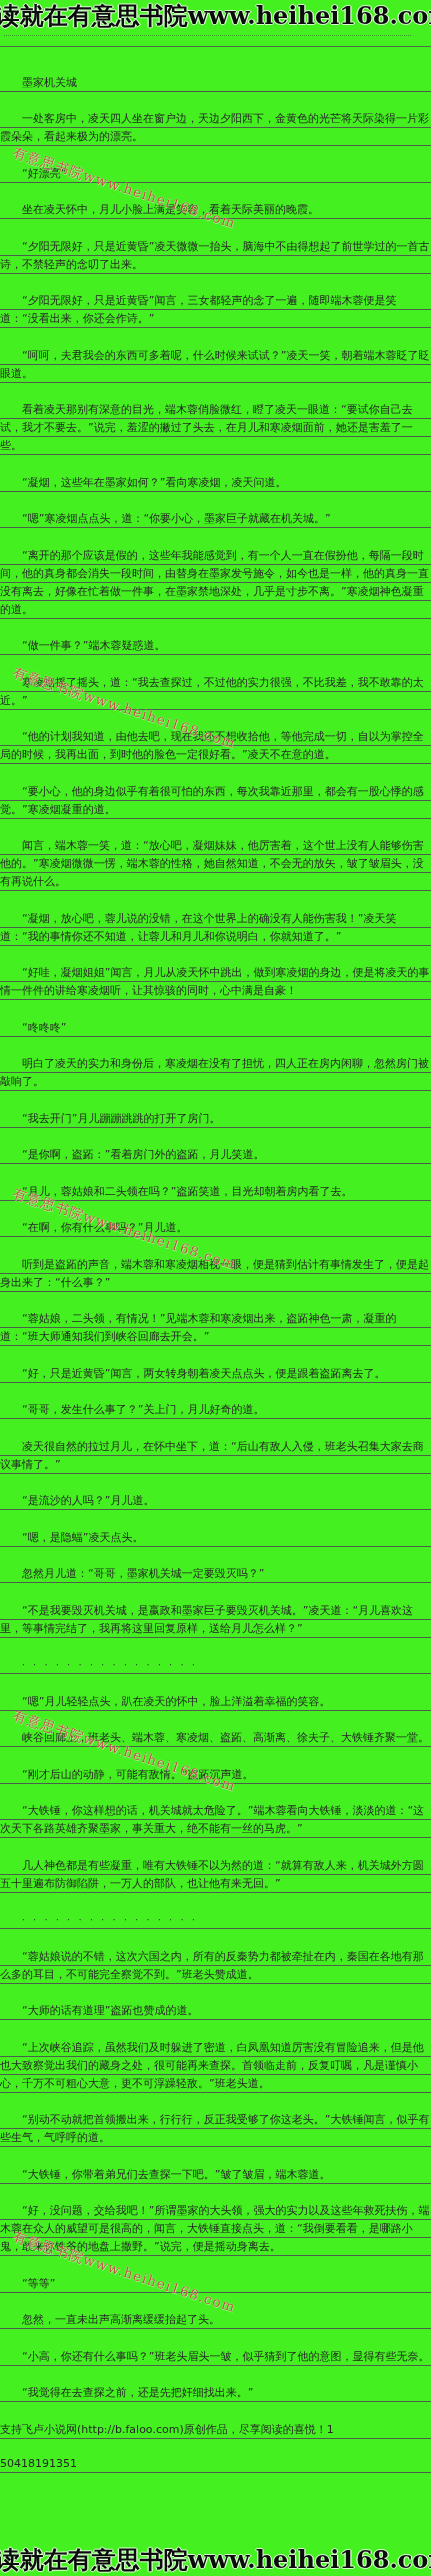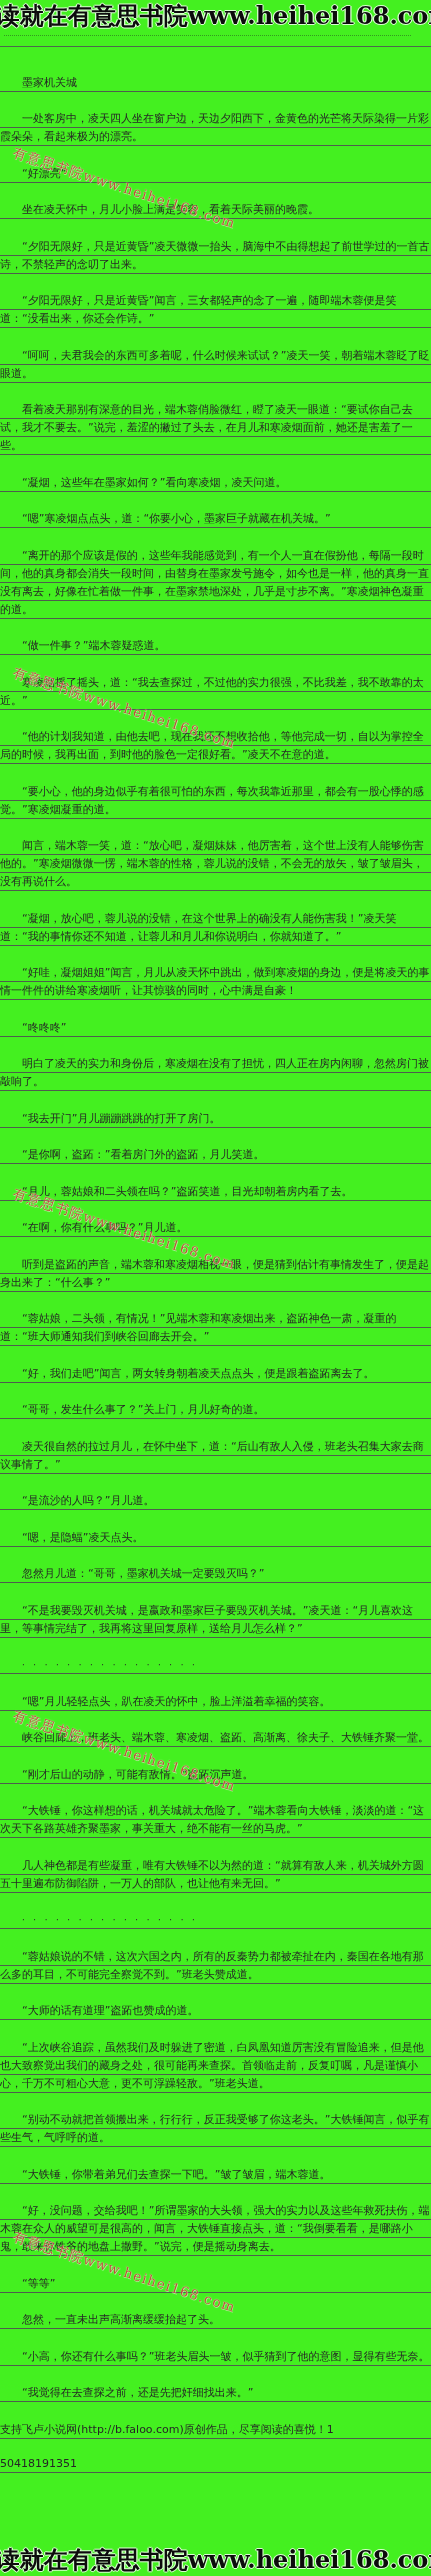--- a/index.html
+++ b/index.html
@@ -103,32 +103,32 @@
     <p class="para">“夕阳无限好，只是近黄昏”闻言，三女都轻声的念了一遍，随即端木蓉便是笑道：“没看出来，你还会作诗。”</p>
     <p class="para">“呵呵，夫君我会的东西可多着呢，什么时候来试试？”凌天一笑，朝着端木蓉眨了眨眼道。</p>
     <p class="para">看着凌天那别有深意的目光，端木蓉俏脸微红，瞪了凌天一眼道：“要试你自己去试，我才不要去。”说完，羞涩的撇过了头去，在月儿和寒凌烟面前，她还是害羞了一些。</p>
     <p class="para">“凝烟，这些年在墨家如何？”看向寒凌烟，凌天问道。</p>
     <p class="para">“嗯”寒凌烟点点头，道：“你要小心，墨家巨子就藏在机关城。”</p>
     <p class="para">“离开的那个应该是假的，这些年我能感觉到，有一个人一直在假扮他，每隔一段时间，他的真身都会消失一段时间，由替身在墨家发号施令，如今也是一样，他的真身一直没有离去，好像在忙着做一件事，在墨家禁地深处，几乎是寸步不离。”寒凌烟神色凝重的道。</p>
     <p class="para">“做一件事？”端木蓉疑惑道。</p>
     <p class="para">寒凌烟摇了摇头，道：“我去查探过，不过他的实力很强，不比我差，我不敢靠的太近。”</p>
     <p class="para">“他的计划我知道，由他去吧，现在我还不想收拾他，等他完成一切，自以为掌控全局的时候，我再出面，到时他的脸色一定很好看。”凌天不在意的道。</p>
     <p class="para">“要小心，他的身边似乎有着很可怕的东西，每次我靠近那里，都会有一股心悸的感觉。”寒凌烟凝重的道。</p>
-    <p class="para">闻言，端木蓉一笑，道：“放心吧，凝烟妹妹，他厉害着，这个世上没有人能够伤害他的。”寒凌烟微微一愣，端木蓉的性格，蓉儿说的没错，不会无的放矢，皱了皱眉头，没有再说什么。</p>
+    <p class="para">闻言，端木蓉一笑，道：“放心吧，凝烟妹妹，他厉害着，这个世上没有人能够伤害他的。”寒凌烟微微一愣，端木蓉的性格，她自然知道，不会无的放矢，皱了皱眉头，没有再说什么。</p>
     <p class="para">“凝烟，放心吧，蓉儿说的没错，在这个世界上的确没有人能伤害我！”凌天笑道：“我的事情你还不知道，让蓉儿和月儿和你说明白，你就知道了。”</p>
     <p class="para">“好哇，凝烟姐姐”闻言，月儿从凌天怀中跳出，做到寒凌烟的身边，便是将凌天的事情一件件的讲给寒凌烟听，让其惊骇的同时，心中满是自豪！</p>
     <p class="para">“咚咚咚”</p>
     <p class="para">明白了凌天的实力和身份后，寒凌烟在没有了担忧，四人正在房内闲聊，忽然房门被敲响了。</p>
     <p class="para">“我去开门”月儿蹦蹦跳跳的打开了房门。</p>
     <p class="para">“是你啊，盗跖：”看着房门外的盗跖，月儿笑道。</p>
     <p class="para">“月儿，蓉姑娘和二头领在吗？”盗跖笑道，目光却朝着房内看了去。</p>
     <p class="para">“在啊，你有什么事吗？”月儿道。</p>
     <p class="para">听到是盗跖的声音，端木蓉和寒凌烟相视一眼，便是猜到估计有事情发生了，便是起身出来了：“什么事？”</p>
     <p class="para">“蓉姑娘，二头领，有情况！”见端木蓉和寒凌烟出来，盗跖神色一肃，凝重的道：“班大师通知我们到峡谷回廊去开会。”</p>
-    <p class="para">“好，我们走吧”闻言，两女转身朝着凌天点点头，便是跟着盗跖离去了。</p>
+    <p class="para">“好，只是近黄昏”闻言，两女转身朝着凌天点点头，便是跟着盗跖离去了。</p>
     <p class="para">“哥哥，发生什么事了？”关上门，月儿好奇的道。</p>
     <p class="para">凌天很自然的拉过月儿，在怀中坐下，道：“后山有敌人入侵，班老头召集大家去商议事情了。”</p>
     <p class="para">“是流沙的人吗？”月儿道。</p>
     <p class="para">“嗯，是隐蝠”凌天点头。</p>
     <p class="para">忽然月儿道：“哥哥，墨家机关城一定要毁灭吗？”</p>
     <p class="para">“不是我要毁灭机关城，是嬴政和墨家巨子要毁灭机关城。”凌天道：“月儿喜欢这里，等事情完结了，我再将这里回复原样，送给月儿怎么样？”</p>
     <p class="para dots">················</p>
     <p class="para">“嗯”月儿轻轻点头，趴在凌天的怀中，脸上洋溢着幸福的笑容。</p>
     <p class="para">峡谷回廊上，班老头、端木蓉、寒凌烟、盗跖、高渐离、徐夫子、大铁锤齐聚一堂。</p>
     <p class="para">“刚才后山的动静，可能有敌情。”盗跖沉声道。</p>

